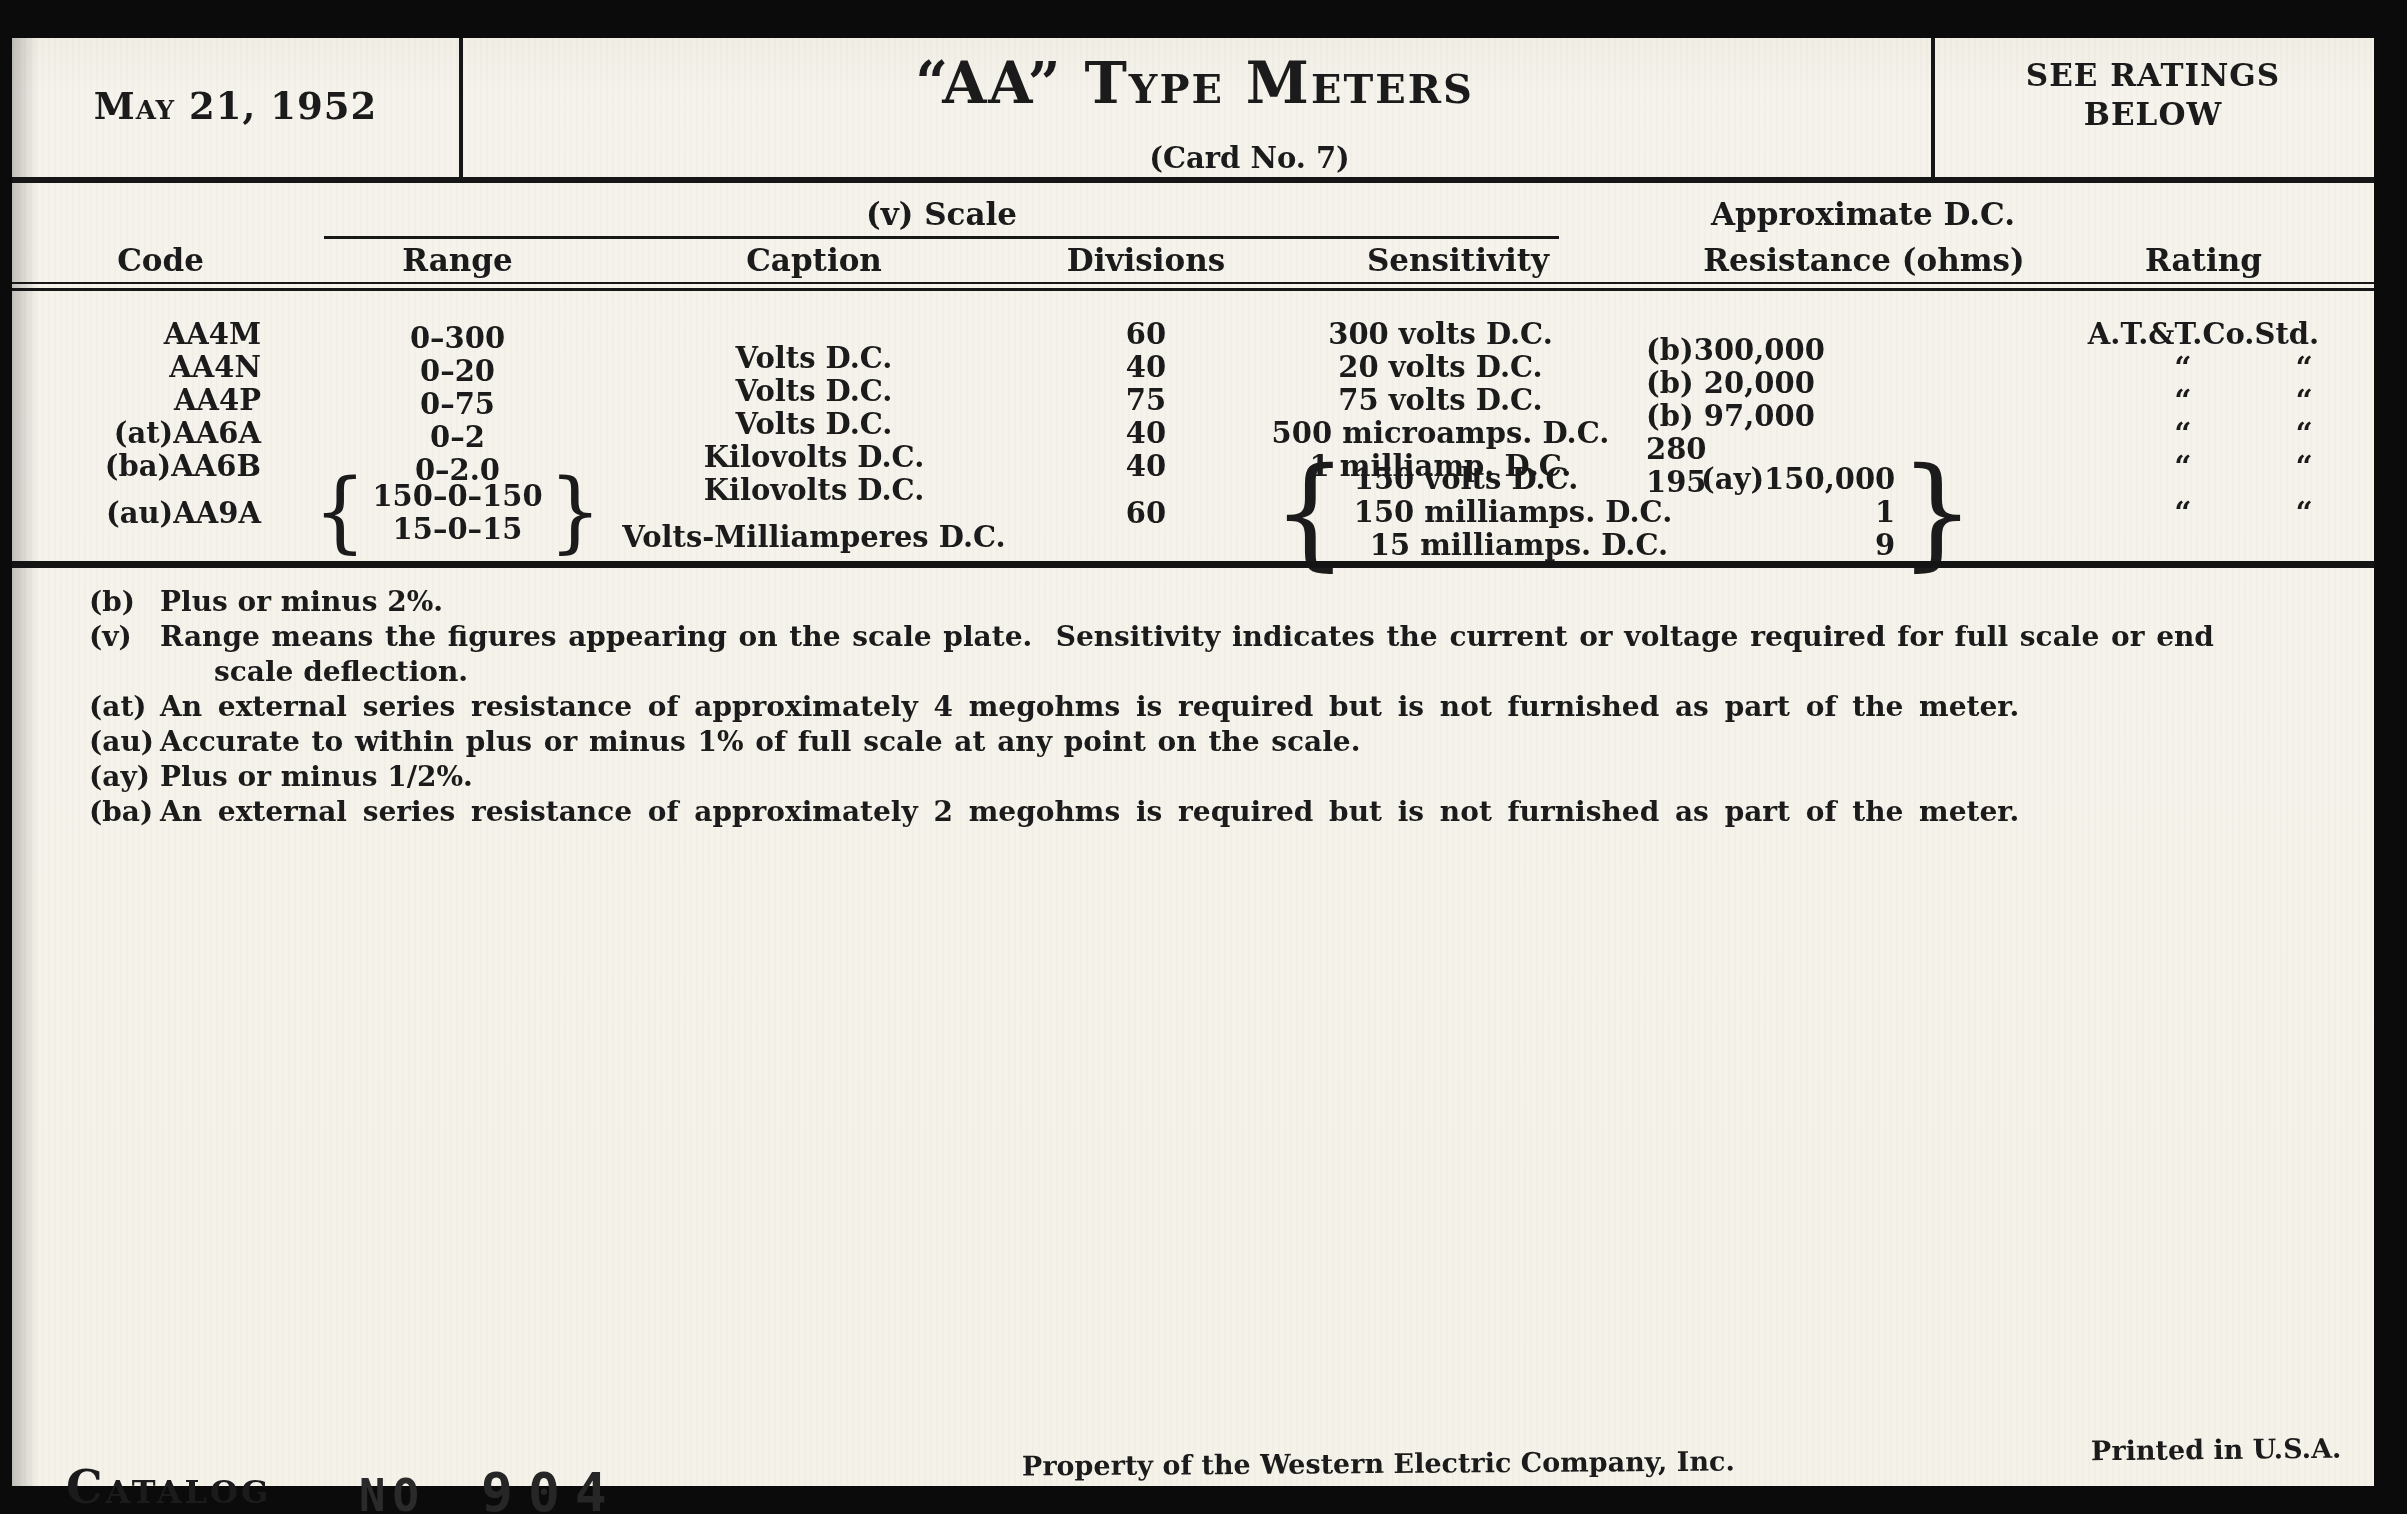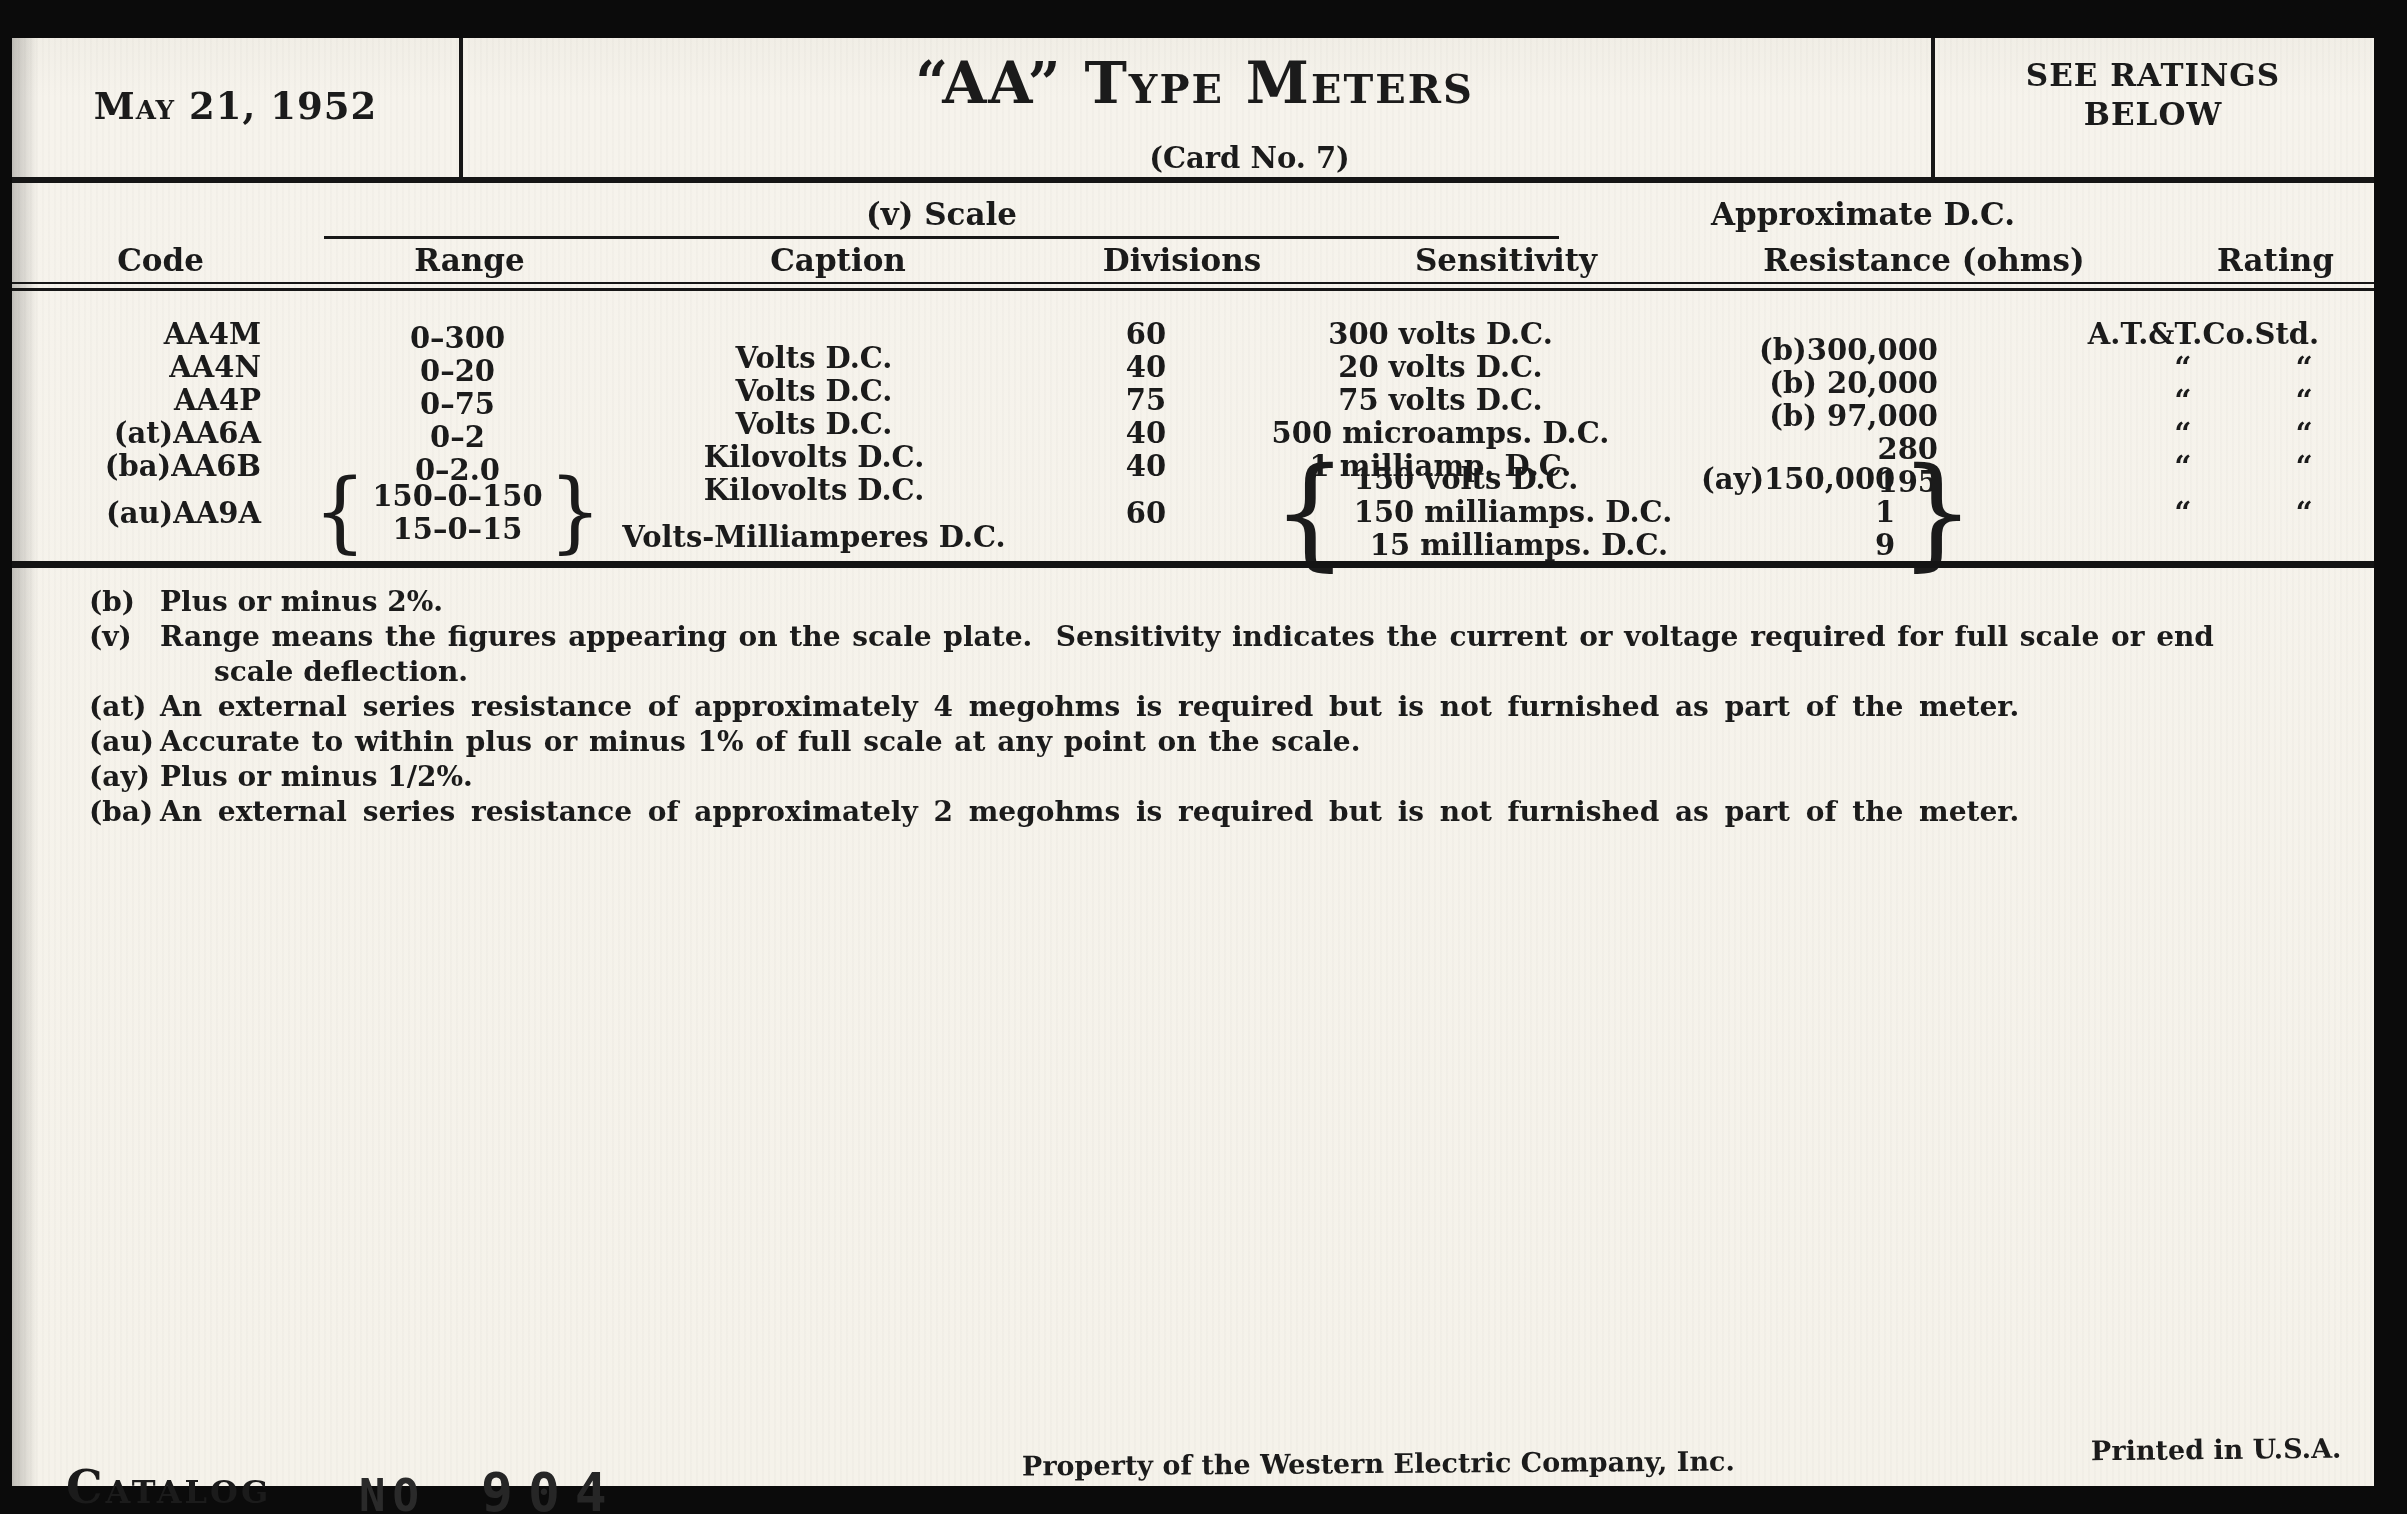--- a/index.html
+++ b/index.html
@@ -20,35 +20,35 @@
   .date{position:absolute;left:0;top:46px;width:447px;text-align:center;font-size:37px;font-variant:small-caps;letter-spacing:1px;}
   .title{position:absolute;left:457px;top:16px;width:1451px;text-align:center;font-size:57px;line-height:1;font-variant:small-caps;letter-spacing:2px;}
   .cardno{position:absolute;left:507px;top:103px;width:1461px;text-align:center;font-size:29px;}
   .ratings{position:absolute;left:1919px;top:18px;width:444px;text-align:center;font-size:31px;line-height:39px;letter-spacing:1px;}
 
   
   .vscale{position:absolute;left:312px;top:158px;width:1235px;text-align:center;font-size:31px;}
   .scale-rule{position:absolute;left:312px;top:198px;width:1235px;height:3px;background:#181818;}
   .approx1{position:absolute;left:1663px;top:158px;width:376px;text-align:center;font-size:31px;}
   .cols{display:grid;grid-template-columns:297px 297px 416px 248px 376px 386px 343px;}
-  .mhead{position:absolute;left:0;top:204px;width:100%;font-size:31px;gap:12px;}
+  .mhead{position:absolute;left:0;top:204px;width:100%;font-size:31px;}
   .mhead > div{text-align:center;white-space:nowrap;}
   .mhead .h-res{transform:translateX(25px);}
   .dbl-rule{position:absolute;left:0;top:244px;width:100%;height:9px;border-top:2px solid #171717;border-bottom:3px solid #171717;}
 
   
   .rows{position:absolute;left:0;top:255px;width:100%;font-size:29px;}
   .mrow{height:33px;align-items:center;}
   .mrow > div{white-space:nowrap;}
   .c-code{text-align:right;padding-right:48px;}
   .c-range{text-align:center;margin-top:8px;}
   .c-cap{text-align:center;margin-top:48px;}
   .c-div{text-align:center;}
   .c-sens{text-align:center;padding-right:35px;}
-  .c-res{text-align:right;padding-right:94px;margin-top:31px;}
+  .c-res{padding-right:94px;margin-top:31px;}
   .c-rate{text-align:center;}
   .ditto{display:flex;justify-content:center;gap:104px;transform:translateX(40px);font-size:30px;}
 
   
   .crow{position:absolute;left:0;top:415px;width:100%;height:101px;font-size:29px;align-items:center;}
   .crow > div{white-space:nowrap;}
   .stack{line-height:33px;}
   .flexc{display:flex;align-items:center;}
   .cr-range{justify-content:center;gap:6px;}
   .cr-sens{gap:6px;padding-left:2px;}

